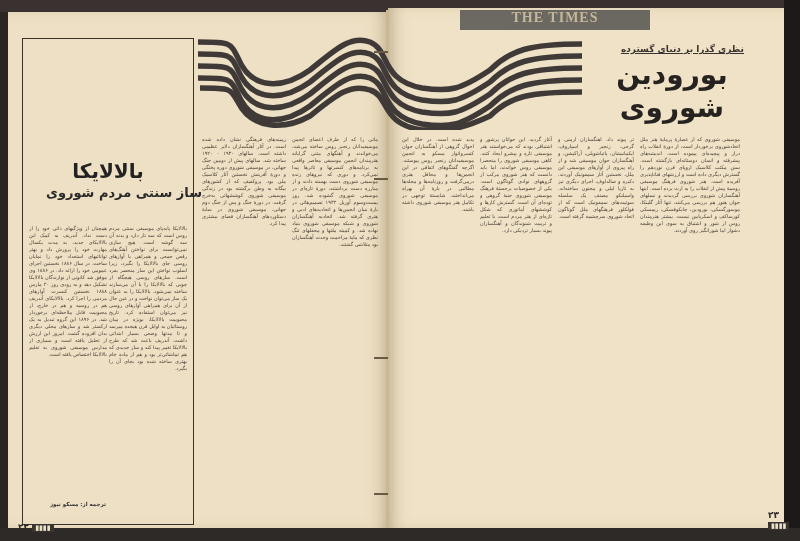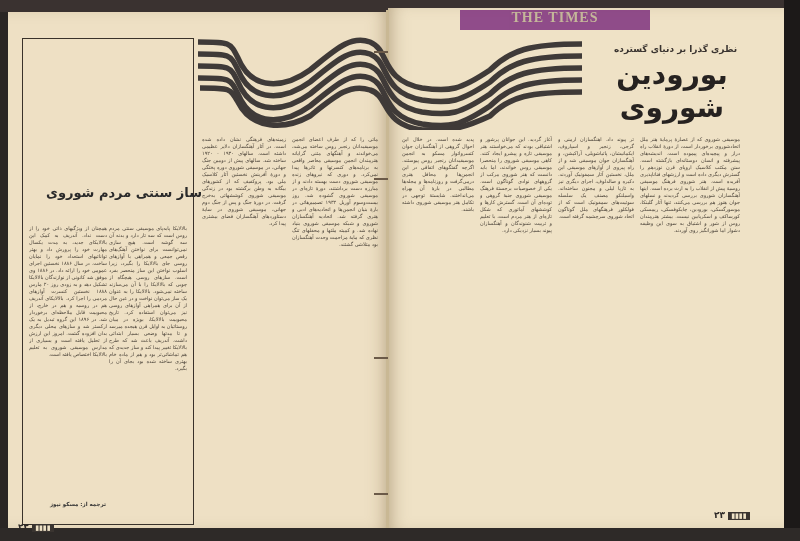--- a/index.html
+++ b/index.html
@@ -20,21 +20,21 @@
     position:absolute; left:388px; top:8px; width:396px; height:520px;
     background:#efe2c6;
     box-shadow: inset 12px 0 18px -10px rgba(120,95,60,0.5);
   }
   .right-edge { position:absolute; left:784px; top:0; width:16px; height:541px; background:#1c1918; }
   .bottom-strip { position:absolute; left:0; top:528px; width:800px; height:13px; background:#2e2a28; }
   .gutter { position:absolute; left:386px; top:10px; width:3px; height:518px; background:#c9b894; }
 
   .ghost-title {
     position:absolute; left:460px; top:10px; width:190px; height:20px;
-    background:#701a75; color:#b7a98c; font:bold 14px "Liberation Serif", serif;
+    background:#404040; color:#b7a98c; font:bold 14px "Liberation Serif", serif;
     text-align:center; letter-spacing:1px; opacity:0.75;
   }
 
   .sidebar-box {
     position:absolute; left:22px; top:38px; width:172px; height:487px;
     border:1.5px solid #3a322a; box-sizing:border-box;
   }
   .box-title {
     position:absolute; left:0; width:100%; top:120px;
     text-align:center; direction:rtl;
@@ -58,22 +58,22 @@
   }
 
   .col {
     position:absolute; direction:rtl; text-align:justify;
     font:5px/7px "DejaVu Sans", sans-serif; color:#4a4238;
     overflow:hidden;
   }
 
   .kicker {
     position:absolute; left:614px; top:44px; width:130px;
-    direction:rtl; text-align:left;
-    font:bold 9px "DejaVu Sans", sans-serif; color:#3a3430;
+    direction:rtl; text-align:right;
+    font:bold 9px "DejaVu Sans", sans-serif; color:#3a3430;text-decoration:underline;
   }
   .headline {
     position:absolute; left:590px; top:58px; width:164px;
     direction:rtl; text-align:center;
     font:bold 28px "DejaVu Sans", sans-serif; color:#262220; letter-spacing:-1px;
   }
 
   .wave { position:absolute; left:190px; top:30px; }
 
   .folio {
@@ -100,20 +100,21 @@
     <g fill="none" stroke="#3f3a38" stroke-width="5.5">
       <path d="M8,12 C40,12 40,12 48,28 C62,62 95,58 120,40 C145,20 160,5 180,12 C200,20 190,50 232,58 C260,62 270,60 300,40 C320,20 340,14 392,14"></path>
       <path d="M8,24 C40,24 40,24 48,40 C62,74 95,70 120,52 C145,32 160,17 180,24 C200,32 190,62 232,70 C260,74 270,72 300,52 C320,32 340,26 392,26"></path>
       <path d="M8,36 C40,36 40,36 48,52 C62,86 95,82 120,64 C145,44 160,29 180,36 C200,44 190,74 232,82 C260,86 270,84 300,64 C320,44 340,38 392,38"></path>
       <path d="M8,48 C40,48 40,48 48,64 C62,98 95,94 120,76 C145,56 160,41 180,48 C200,56 190,86 232,94 C260,98 270,96 300,76 C320,56 340,50 392,50"></path>
       <path d="M10,58 C40,58 40,58 48,72 C62,100 95,100 120,86 C145,66 160,53 180,60 C200,66 190,94 232,100 C260,100 270,100 300,86 C320,66 340,62 392,62"></path>
     </g>
   </svg>
 
   <div class="sidebar-box">
+    <div class="box-title">بالالایکا</div>
     <div class="box-subtitle">ساز سنتی مردم شوروی</div>
     <div class="box-col" style="right:6px;">بالالایکا پابه‌پای موسیقی سنتی مردم روس است که سه تار دارد و بدنه آن سه گوشه است. هیچ سازی نمی‌توانست برای نواختن آهنگ‌های رقص جمعی و همراهی با آوازهای روسی جای بالالایکا را بگیرد، زیرا اسلوب نواختن این ساز منحصر بفرد است. سازهای روسی هیچگاه از چوبی که بالالایکا را با آن می‌سازند ساخته نمی‌شود. بالالایکا را به عنوان یک ساز می‌توان نواخت و در عین حال از آن برای همراهی آوازهای روسی نیز می‌توان استفاده کرد. تاریخ محبوبیت بالالایکا، بویژه در میان روستائیان به اوایل قرن هیجده میرسد و تا مدتها وضعی بسیار ابتدائی داشت. آندریف باعث شد که طرح بالالایکا تغییر پیدا کند و ساز جدیدی که هم تماشائی‌تر بود و هم از ماده خام بهتری ساخته شده بود بجای آن را بگیرد.</div>
     <div class="box-col" style="left:6px;">همچنان از ویژگیهای ذاتی خود را از دست نداد. آندریف به کمک این بالالایکای جدید، به مدت یکسال مهارت خود را پرورش داد و بهتر توانائیهای استعداد خود را نمایان ساخت. در سال ۱۸۸۶ نخستین اجرای عمومی خود را ارائه داد. در ۱۸۸۶ وی موفق شد کانونی از نوازندگان بالالایکا تشکیل دهد و به زودی روز ۲۰ مارس ۱۸۸۸ نخستین کنسرت آوازهای مردمی را اجرا کرد. بالالایکای آندریف هم در روسیه و هم در خارج، از محبوبیت قابل ملاحظه‌ای برخوردار شد. در ۱۸۹۶ این گروه تبدیل به یک ارکستر شد و سازهای محلی دیگری بدان افزوده گشت. امروز این ارزش از تحلیل یافته است و بسیاری از مدارس موسیقی شوروی به تعلیم بالالایکا اختصاص یافته است.</div>
     <div class="box-credit">ترجمه از: مسکو نیوز</div>
   </div>
 
   <div class="col" style="left:202px; top:136px; width:84px; height:360px;">زمینه‌های فرهنگی نشان داده شده است. در آثار آهنگسازان دلایر عظیمی داشته است. سالهای ۱۹۳۰ - ۱۹۲۰ ساخته شد. سالهای پیش از دومین جنگ جهانی، در موسیقی شوروی دوره پختگی و دورهٔ آفرینش نخستین آثار کلاسیک ملی بود. پروکفیف که از کشورهای بیگانه به وطن برگشته بود در زندگی موسیقی شوروی کوششهائی به‌خرج گرفت. در دورهٔ جنگ و پس از جنگ دوم جهانی، موسیقی شوروی در سایهٔ دستاوردهای آهنگسازان فضای بیشتری پیدا کرد.</div>
   <div class="col" style="left:292px; top:136px; width:86px; height:360px;">ماتی را که از طرف اعضای انجمن موسیقیدانان رنجبر روس ساخته می‌شد، می‌خواندند و آهنگهای متنی گرایانه هنرمندان انجمن موسیقی معاصر واقعی به برنامه‌های کنسرتها و تاترها پیدا نمی‌کرد. و دوری که نیروهای زنده موسیقی شوروی دست بهسته دادند و از مبارزه دست برداشتند، دورهٔ تازه‌ای در موسیقی شوروی گشوده شد. روز بیست‌وسوم آوریل ۱۹۳۲ تصمیم‌هائی در بارهٔ بنیان انجمن‌ها و اتحادیه‌های ادبی و هنری گرفته شد. اتحادیه آهنگسازان شوروی و شبکه موسیقی شوروی بنیاد نهاده شد. و کمیته ملتها و محفلهای تنگ نظری که مایهٔ مزاحمت وحدت آهنگسازان بود متلاشی گشتند.</div>
 
   <div class="kicker">نظری گذرا بر دنیای گسترده</div>
@@ -126,17 +127,17 @@
 
   <div class="pin" style="left:374px; top:51px;"></div>
   <div class="pin" style="left:374px; top:178px;"></div>
   <div class="pin" style="left:374px; top:357px;"></div>
   <div class="pin" style="left:374px; top:493px;"></div>
 
   <div class="folio" style="left:18px; top:522px;">
     <span>۲۲</span>
     <span class="logo">▮▮▮▮</span>
   </div>
-  <div class="folio" style="left:714px; top:510px;">
+  <div class="folio" style="left:768px; top:510px;">
     <span>۲۳</span>
     <span class="logo">▮▮▮▮</span>
   </div>
 </div>
 
 </body></html>

